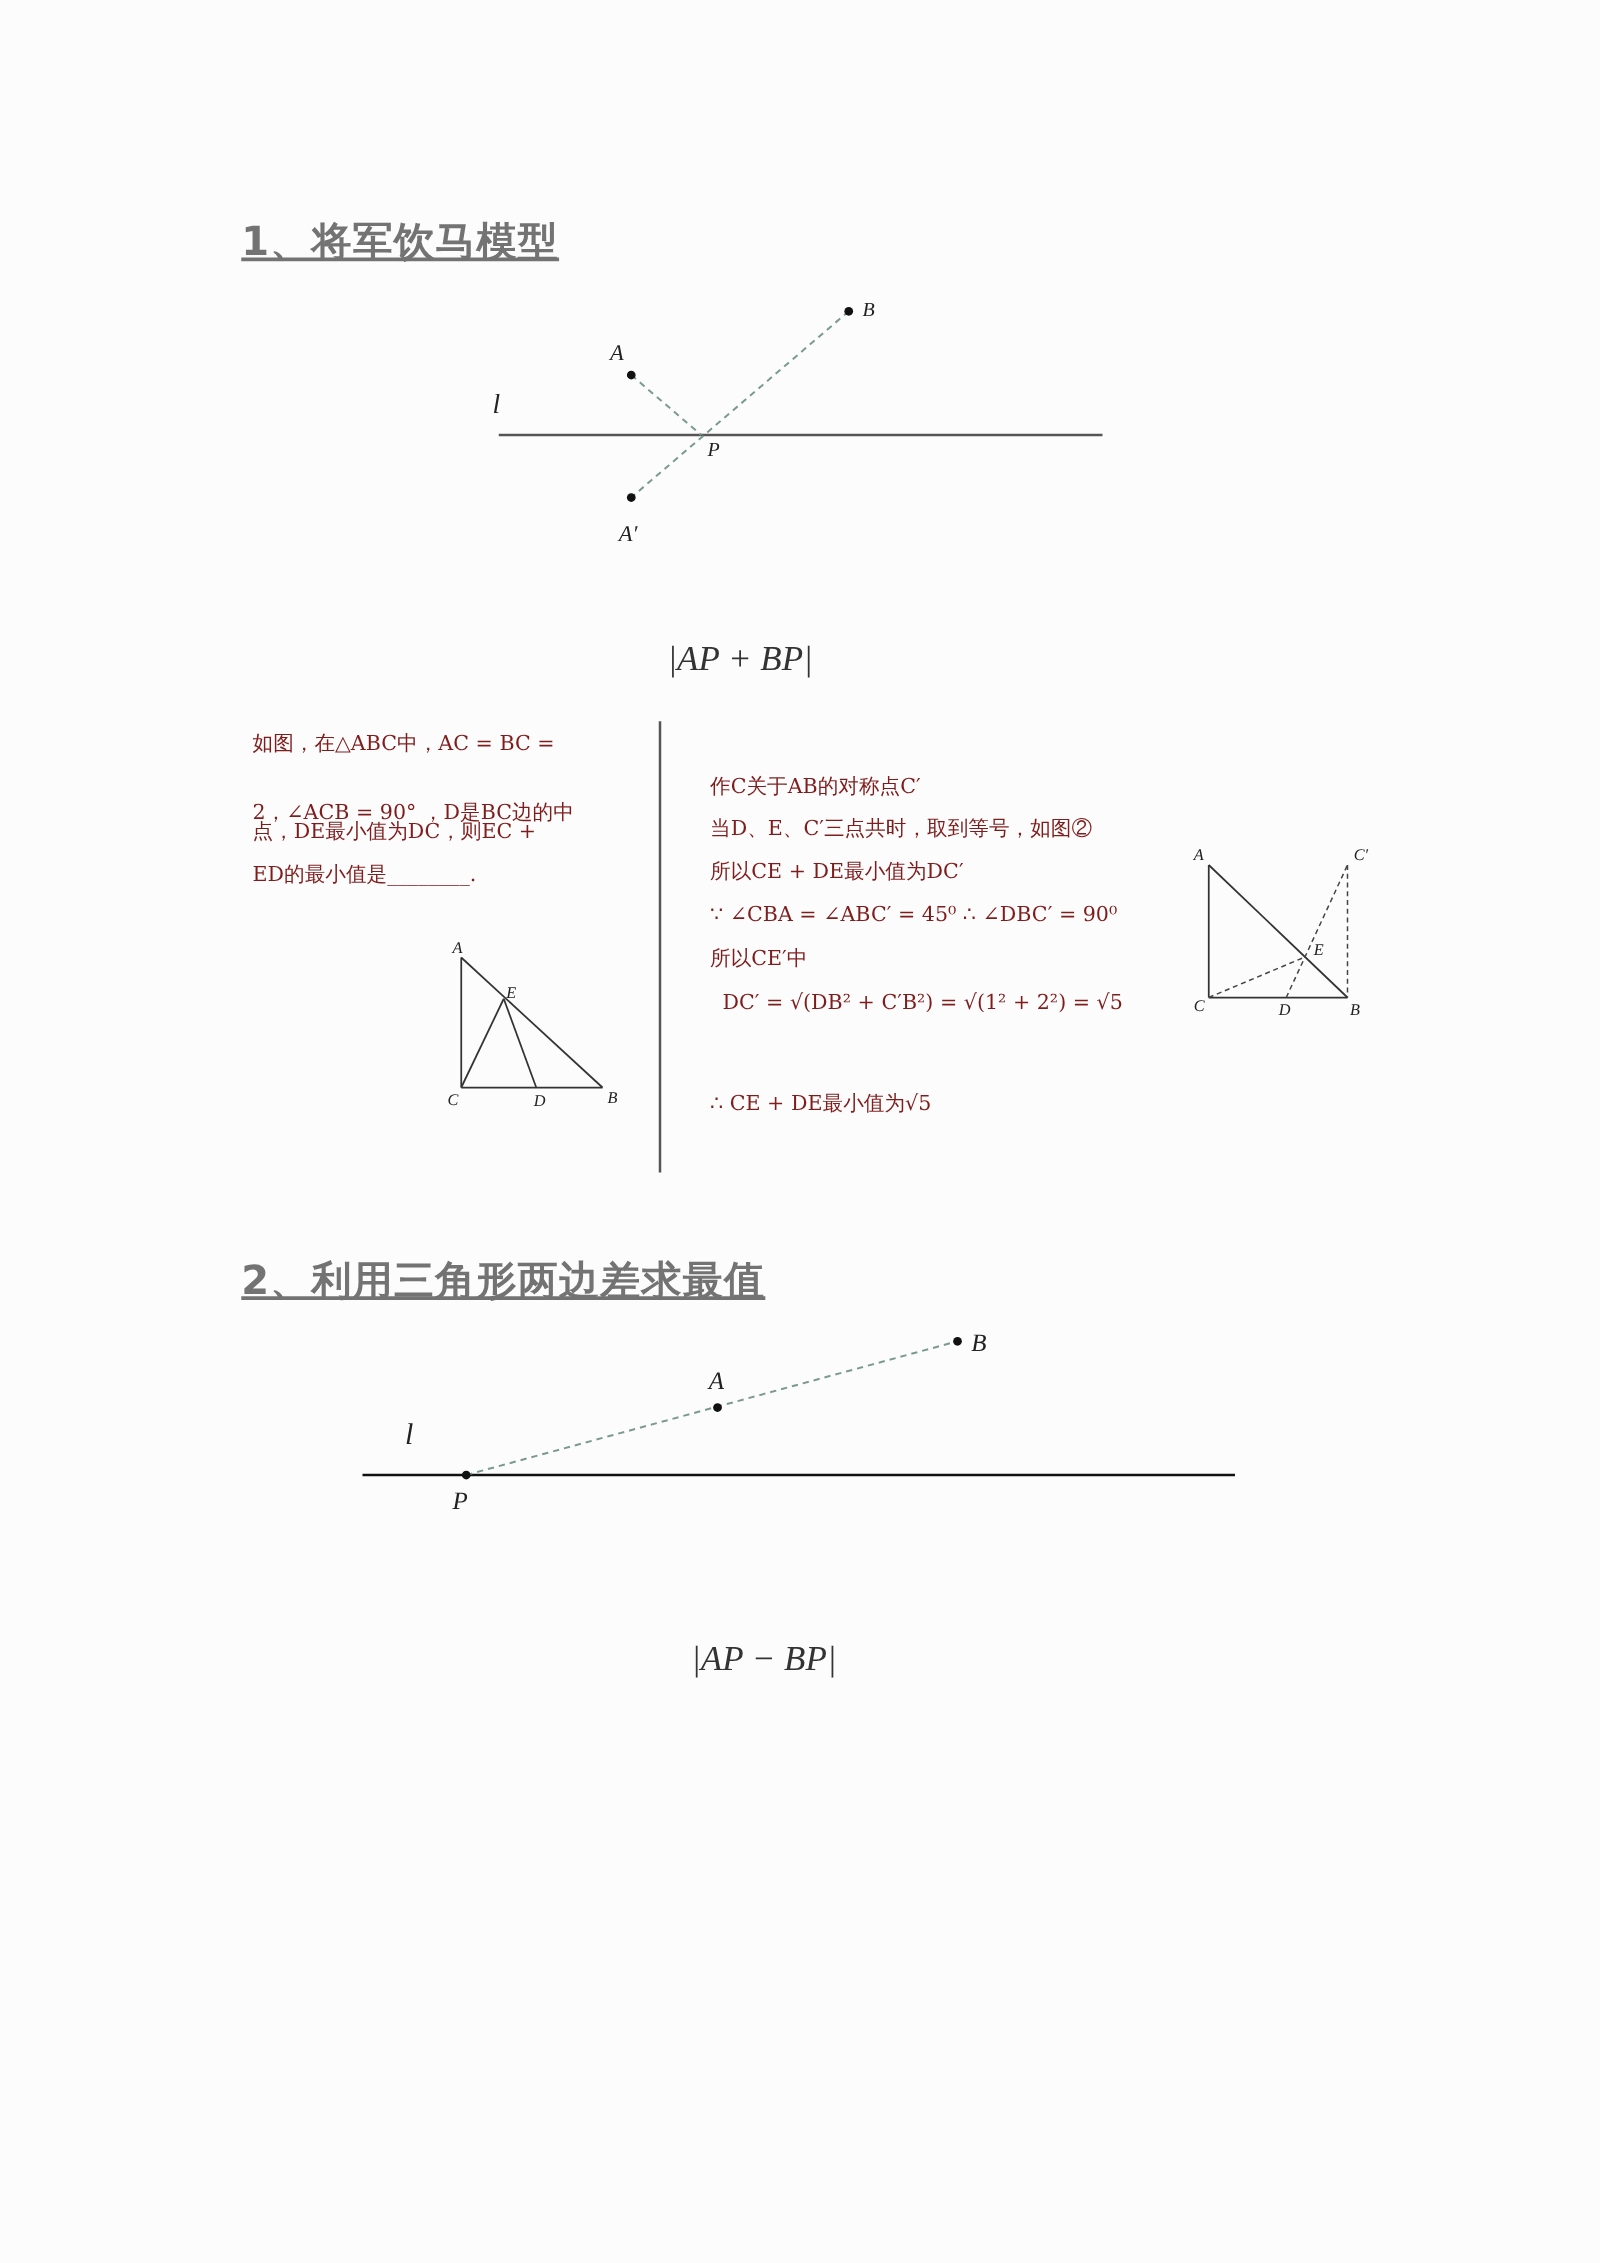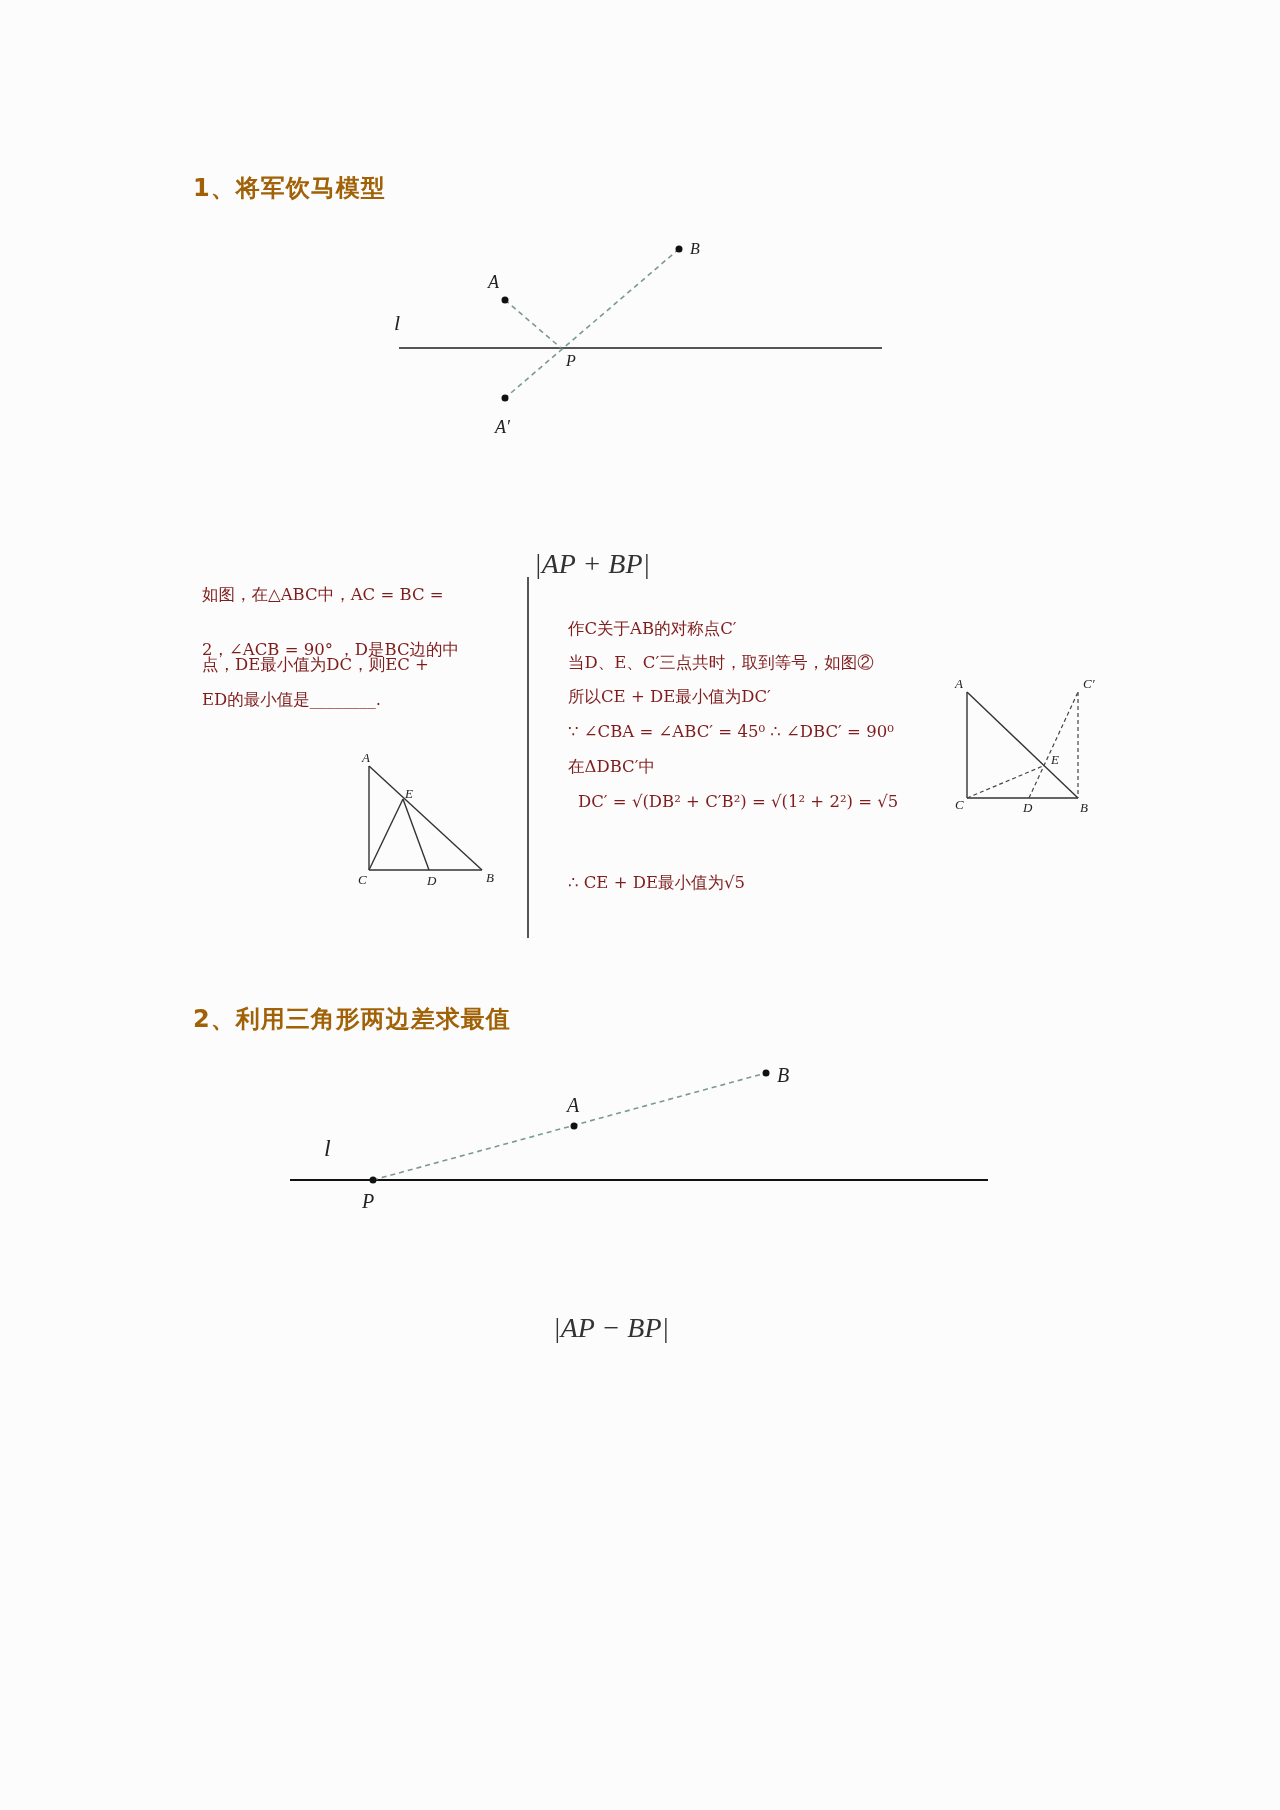--- a/index.html
+++ b/index.html
@@ -1,17 +1,17 @@
 <!DOCTYPE html>
 <html><head>
 <meta charset="utf-8">
 <style>
   html,body{margin:0;padding:0;}
   body{width:1280px;height:1810px;background:#fdfcfc;position:relative;overflow:hidden;font-family:"DejaVu Serif",serif;color:#333;}
-  .heading{position:absolute;font-family:"DejaVu Sans",sans-serif;font-weight:bold;font-size:24px;color:#a16207;letter-spacing:1px;}
+  .heading{position:absolute;font-family:"DejaVu Sans",sans-serif;font-weight:bold;font-size:32px;color:#737373;letter-spacing:1px;text-decoration:underline;}
   .lbl{position:absolute;font-family:"Liberation Serif",serif;font-style:italic;color:#222;}
   .formula{position:absolute;font-family:"Liberation Serif",serif;font-style:italic;font-size:28px;color:#333;}
   .txt{position:absolute;font-family:"DejaVu Serif",serif;font-size:16.5px;color:#7f1d1d;white-space:nowrap;}
   svg{position:absolute;left:0;top:0;}
   .divider{position:absolute;left:527px;top:577px;width:2px;height:361px;background:#555;}
 </style>
 </head>
 <body>
 
 <div class="heading" style="left:193px;top:172px;">1、将军饮马模型</div>
@@ -52,40 +52,40 @@
     <circle cx="766" cy="1073" r="3.5" fill="#111"></circle>
   </g>
 </svg>
 
 <span class="lbl" style="left:394px;top:310px;font-size:22px;">l</span>
 <span class="lbl" style="left:488px;top:272px;font-size:18px;">A</span>
 <span class="lbl" style="left:690px;top:240px;font-size:16px;">B</span>
 <span class="lbl" style="left:566px;top:352px;font-size:16px;">P</span>
 <span class="lbl" style="left:495px;top:417px;font-size:18px;">A′</span>
 
-<div class="formula" style="left:534px;top:512px;margin-top:36px;">|AP + BP|</div>
+<div class="formula" style="left:534px;top:512px;">|AP + BP|</div>
 
 <div class="txt" style="left:202px;top:584px;">如图，在△ABC中，AC = BC =</div>
 <div class="txt" style="left:202px;top:619px;margin-top:20px;">2，∠ACB = 90° ，D是BC边的中</div>
 <div class="txt" style="left:202px;top:654px;">点，DE最小值为DC，则EC +</div>
 <div class="txt" style="left:202px;top:689px;text-align:right;">ED的最小值是________.</div>
 
 <span class="lbl" style="left:362px;top:750px;font-size:13px;">A</span>
 <span class="lbl" style="left:405px;top:786px;font-size:13px;">E</span>
 <span class="lbl" style="left:358px;top:872px;font-size:13px;">C</span>
 <span class="lbl" style="left:427px;top:873px;font-size:13px;">D</span>
 <span class="lbl" style="left:486px;top:870px;font-size:13px;">B</span>
 
 <div class="divider"></div>
 
 <div class="txt" style="left:568px;top:618px;">作C关于AB的对称点C′</div>
 <div class="txt" style="left:568px;top:652px;">当D、E、C′三点共时，取到等号，如图②</div>
 <div class="txt" style="left:568px;top:686px;">所以CE + DE最小值为DC′</div>
 <div class="txt" style="left:568px;top:722px;">∵ ∠CBA = ∠ABC′ = 45⁰  ∴ ∠DBC′ = 90⁰</div>
-<div class="txt" style="left:568px;top:756px;">在ΔDBC′中</div>
+<div class="txt" style="left:568px;top:756px;">所以CE′中</div>
 <div class="txt" style="left:578px;top:792px;">DC′ = √(DB² + C′B²) = √(1² + 2²) = √5</div>
 <div class="txt" style="left:568px;top:872px;">∴ CE + DE最小值为√5</div>
 
 <span class="lbl" style="left:955px;top:676px;font-size:13px;">A</span>
 <span class="lbl" style="left:1083px;top:676px;font-size:13px;">C′</span>
 <span class="lbl" style="left:1051px;top:752px;font-size:13px;">E</span>
 <span class="lbl" style="left:955px;top:797px;font-size:13px;">C</span>
 <span class="lbl" style="left:1023px;top:800px;font-size:13px;">D</span>
 <span class="lbl" style="left:1080px;top:800px;font-size:13px;">B</span>
 

